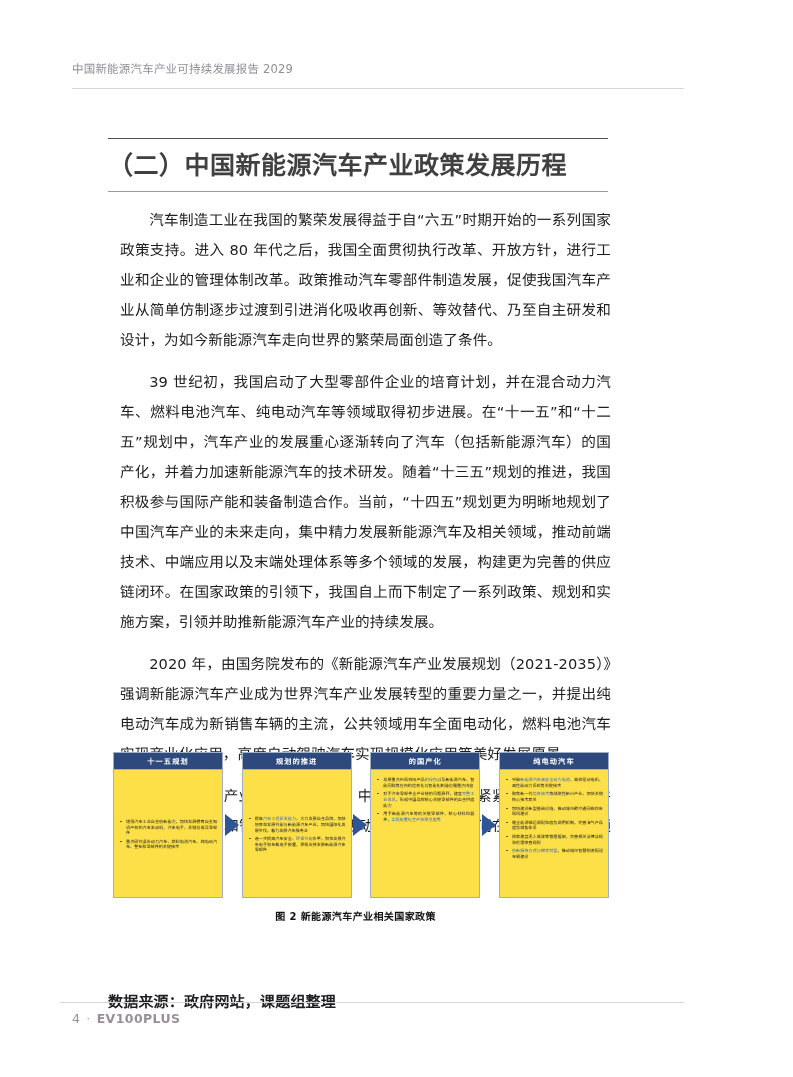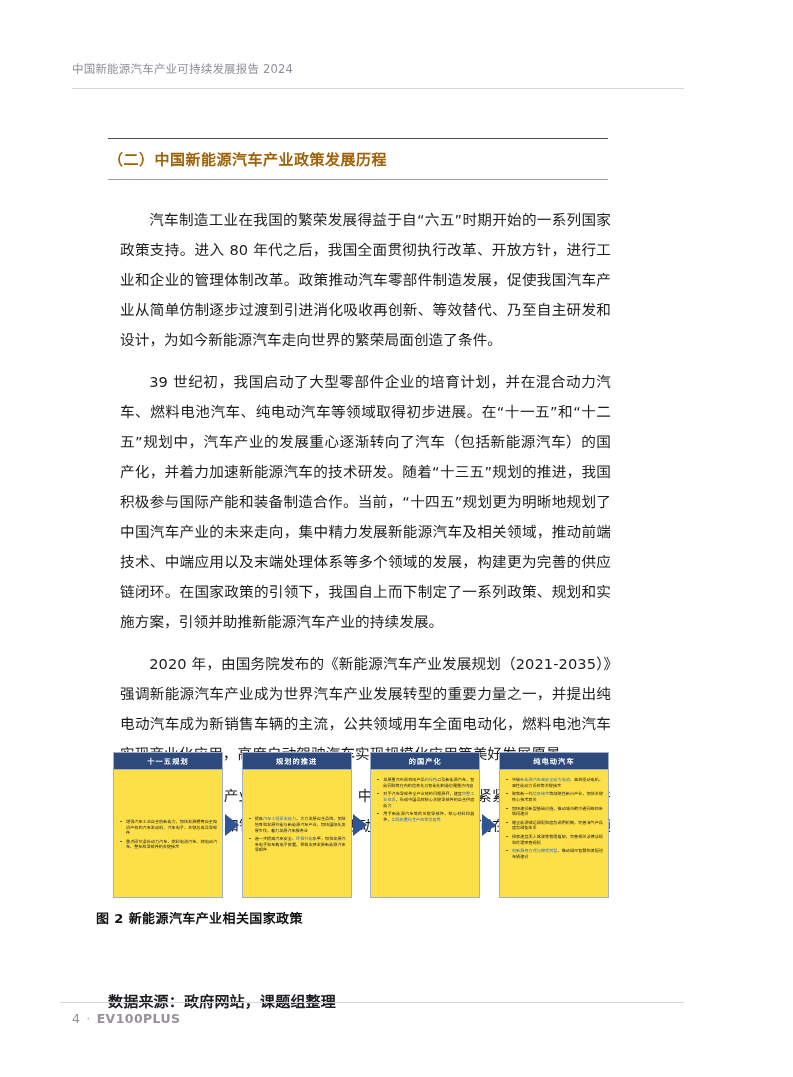--- a/index.html
+++ b/index.html
@@ -49,22 +49,22 @@
     width: 500px;
   }
   .title-rule-top {
     width: 500px;
     height: 1.4px;
     background: #4d4d52;
   }
   .section-title {
     font-family: "DejaVu Sans", "Liberation Sans", sans-serif;
     font-weight: bold;
-    font-size: 15px;
-    color: #a16207;
+    font-size: 25px;
+    color: #404040;
     letter-spacing: 0.5px;
     padding: 12px 0 10px 0;
     line-height: 1.2;
     white-space: nowrap;
   }
   .title-rule-bottom {
     width: 500px;
     height: 1px;
     background: #9a9aa0;
   }
@@ -163,26 +163,27 @@
     align-self: center;
     display: flex;
     align-items: center;
     justify-content: center;
   }
   .arrow svg { display: block; }
 
   
   .fig-caption {
     position: absolute;
-    left: 96px;
+    left: 104px;
     top: 908px;
     width: 503px;
+    text-align: center;
     font-family: "DejaVu Sans", "Liberation Sans", sans-serif;
     font-weight: bold;
-    font-size: 13px;
+    font-size: 10px;
     color: #111114;
     letter-spacing: 0.4px;
   }
   .fig-source {
     position: absolute;
     left: 108px;
     top: 990px;
     width: 503px;
     font-family: "DejaVu Sans", "Liberation Sans", sans-serif;
     font-weight: bold;
@@ -214,21 +215,21 @@
   }
   .footer .pg { font-size: 12.5px; }
   .footer .dot { font-size: 11px; }
   .footer .brand { font-weight: bold; letter-spacing: 0.4px; }
 </style>
 </head>
 <body>
 
 <div class="page">
 
-  <div class="running-header">中国新能源汽车产业可持续发展报告 2024</div>
+  <div class="running-header">中国新能源汽车产业可持续发展报告 2029</div>
   <div class="header-rule"></div>
 
   <div class="title-block">
     <div class="title-rule-top"></div>
     <div class="section-title">（二）中国新能源汽车产业政策发展历程</div>
     <div class="title-rule-bottom"></div>
   </div>
 
   <div class="body-copy">
     <p class="para">汽车制造工业在我国的繁荣发展得益于自“六五”时期开始的一系列国家政策支持。进入 80 年代之后，我国全面贯彻执行改革、开放方针，进行工业和企业的管理体制改革。政策推动汽车零部件制造发展，促使我国汽车产业从简单仿制逐步过渡到引进消化吸收再创新、等效替代、乃至自主研发和设计，为如今新能源汽车走向世界的繁荣局面创造了条件。</p>

